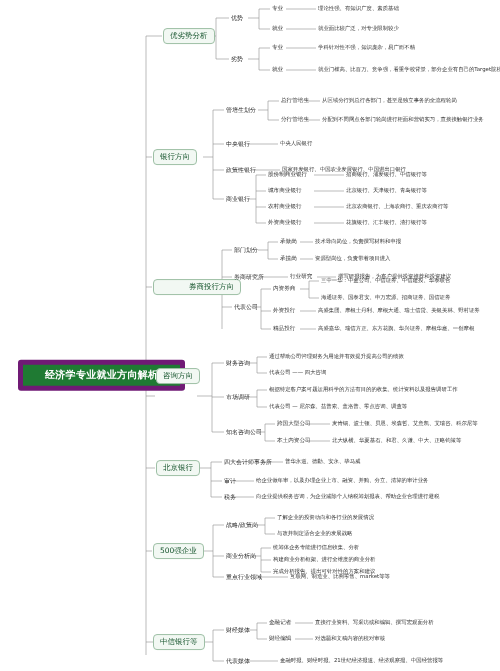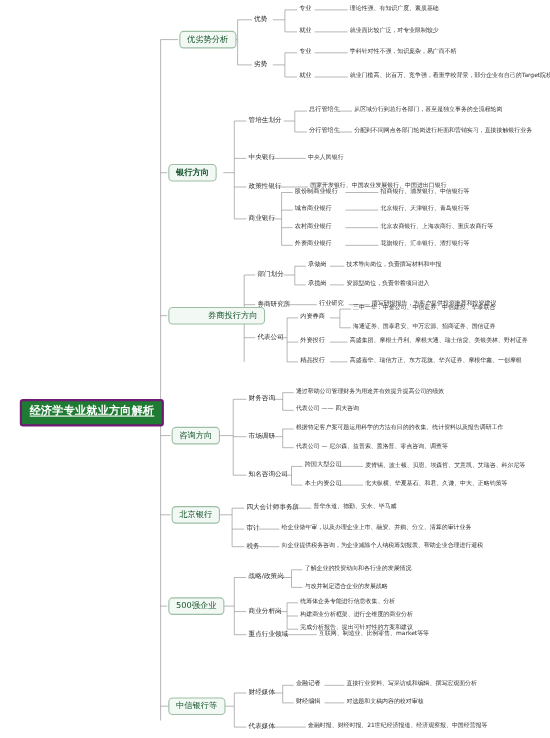--- a/index.html
+++ b/index.html
@@ -30,27 +30,26 @@
   .node {
     position: absolute;
     white-space: nowrap;
     line-height: 1.05;
     transform: translateY(-50%);
   }
   
   .root {
     background: #1f7a33;
     color: #ffffff;
-    border: 2px solid #701a75;
+    border: 5px solid #701a75;
     border-radius: 3px;
-    padding: 5px 7px;
+    padding: 5px 22px;
     font-size: 10px;
     font-weight: bold;
     letter-spacing: .3px;
-    text-decoration: underline;
   }
   
   .l1 {
     background: #f2f8f3;
     border: 1px solid #9dbfa5;
     border-radius: 4px;
     padding: 3px 6px;
     font-size: 7.5px;
     color: #14532b;
   }
@@ -261,21 +260,21 @@
   <div class="node leaf" style="left:318px; top:9px;">理论性强、有知识广度、素质基础</div>
   <div class="node l3" style="left:272px; top:29px;">就业</div>
   <div class="node leaf" style="left:318px; top:29px;">就业面比较广泛，对专业限制较少</div>
 
   <div class="node l2" style="left:231px; top:59px;">劣势</div>
   <div class="node l3" style="left:272px; top:48px;">专业</div>
   <div class="node leaf" style="left:318px; top:48px;">学科针对性不强，知识庞杂，易广而不精</div>
   <div class="node l3" style="left:272px; top:70px;">就业</div>
   <div class="node leaf" style="left:318px; top:70px;">就业门槛高、比百万、竞争强，看重学校背景，部分企业有自己的Target院校</div>
 
-  <div class="node l1" style="left:153px; top:157px;font-weight:bold;">银行方向</div>
+  <div class="node l1" style="left:153px; top:157px;">银行方向</div>
 
   <div class="node l2" style="left:226px; top:110px;">管培生划分</div>
   <div class="node l3" style="left:281px; top:101px;">总行管培生</div>
   <div class="node leaf" style="left:322px; top:101px;">从区域分行到总行各部门，甚至是独立事务的全流程轮岗</div>
   <div class="node l3" style="left:281px; top:120px;">分行管培生</div>
   <div class="node leaf" style="left:322px; top:120px;">分配到不同网点各部门轮岗进行柜面和营销实习，直接接触银行业务</div>
 
   <div class="node l2" style="left:226px; top:144px;">中央银行</div>
   <div class="node leaf" style="left:280px; top:144px;">中央人民银行</div>
 
@@ -306,21 +305,21 @@
 
   <div class="node l2" style="left:234px; top:307px;">代表公司</div>
   <div class="node l3" style="left:273px; top:289px;">内资券商</div>
   <div class="node leaf" style="left:321px; top:281px;">三中一华：中金公司、中信证券、中信建投、华泰联合</div>
   <div class="node leaf" style="left:321px; top:298px;">海通证券、国泰君安、申万宏源、招商证券、国信证券</div>
   <div class="node l3" style="left:273px; top:311px;">外资投行</div>
   <div class="node leaf" style="left:318px; top:311px;">高盛集团、摩根士丹利、摩根大通、瑞士信贷、美银美林、野村证券</div>
   <div class="node l3" style="left:273px; top:329px;">精品投行</div>
   <div class="node leaf" style="left:318px; top:329px;">高盛嘉华、瑞信方正、东方花旗、华兴证券、摩根华鑫、一创摩根</div>
 
-  <div class="node l1" style="left:156px; top:396px;">咨询方向</div>
+  <div class="node l1" style="left:156px; top:376px;">咨询方向</div>
 
   <div class="node l2" style="left:226px; top:363px;">财务咨询</div>
   <div class="node leaf" style="left:269px; top:357px;">通过帮助公司管理财务为用途并有效提升提高公司的绩效</div>
   <div class="node leaf" style="left:269px; top:373px;">代表公司 —— 四大咨询</div>
 
   <div class="node l2" style="left:226px; top:397px;">市场调研</div>
   <div class="node leaf" style="left:269px; top:390px;">根据特定客户案可题运用科学的方法有目的的收集、统计资料以及报告调研工作</div>
   <div class="node leaf" style="left:269px; top:407px;">代表公司 — 尼尔森、益普索、盖洛普、零点咨询、调查等</div>
 
   <div class="node l2" style="left:226px; top:432px;">知名咨询公司</div>

